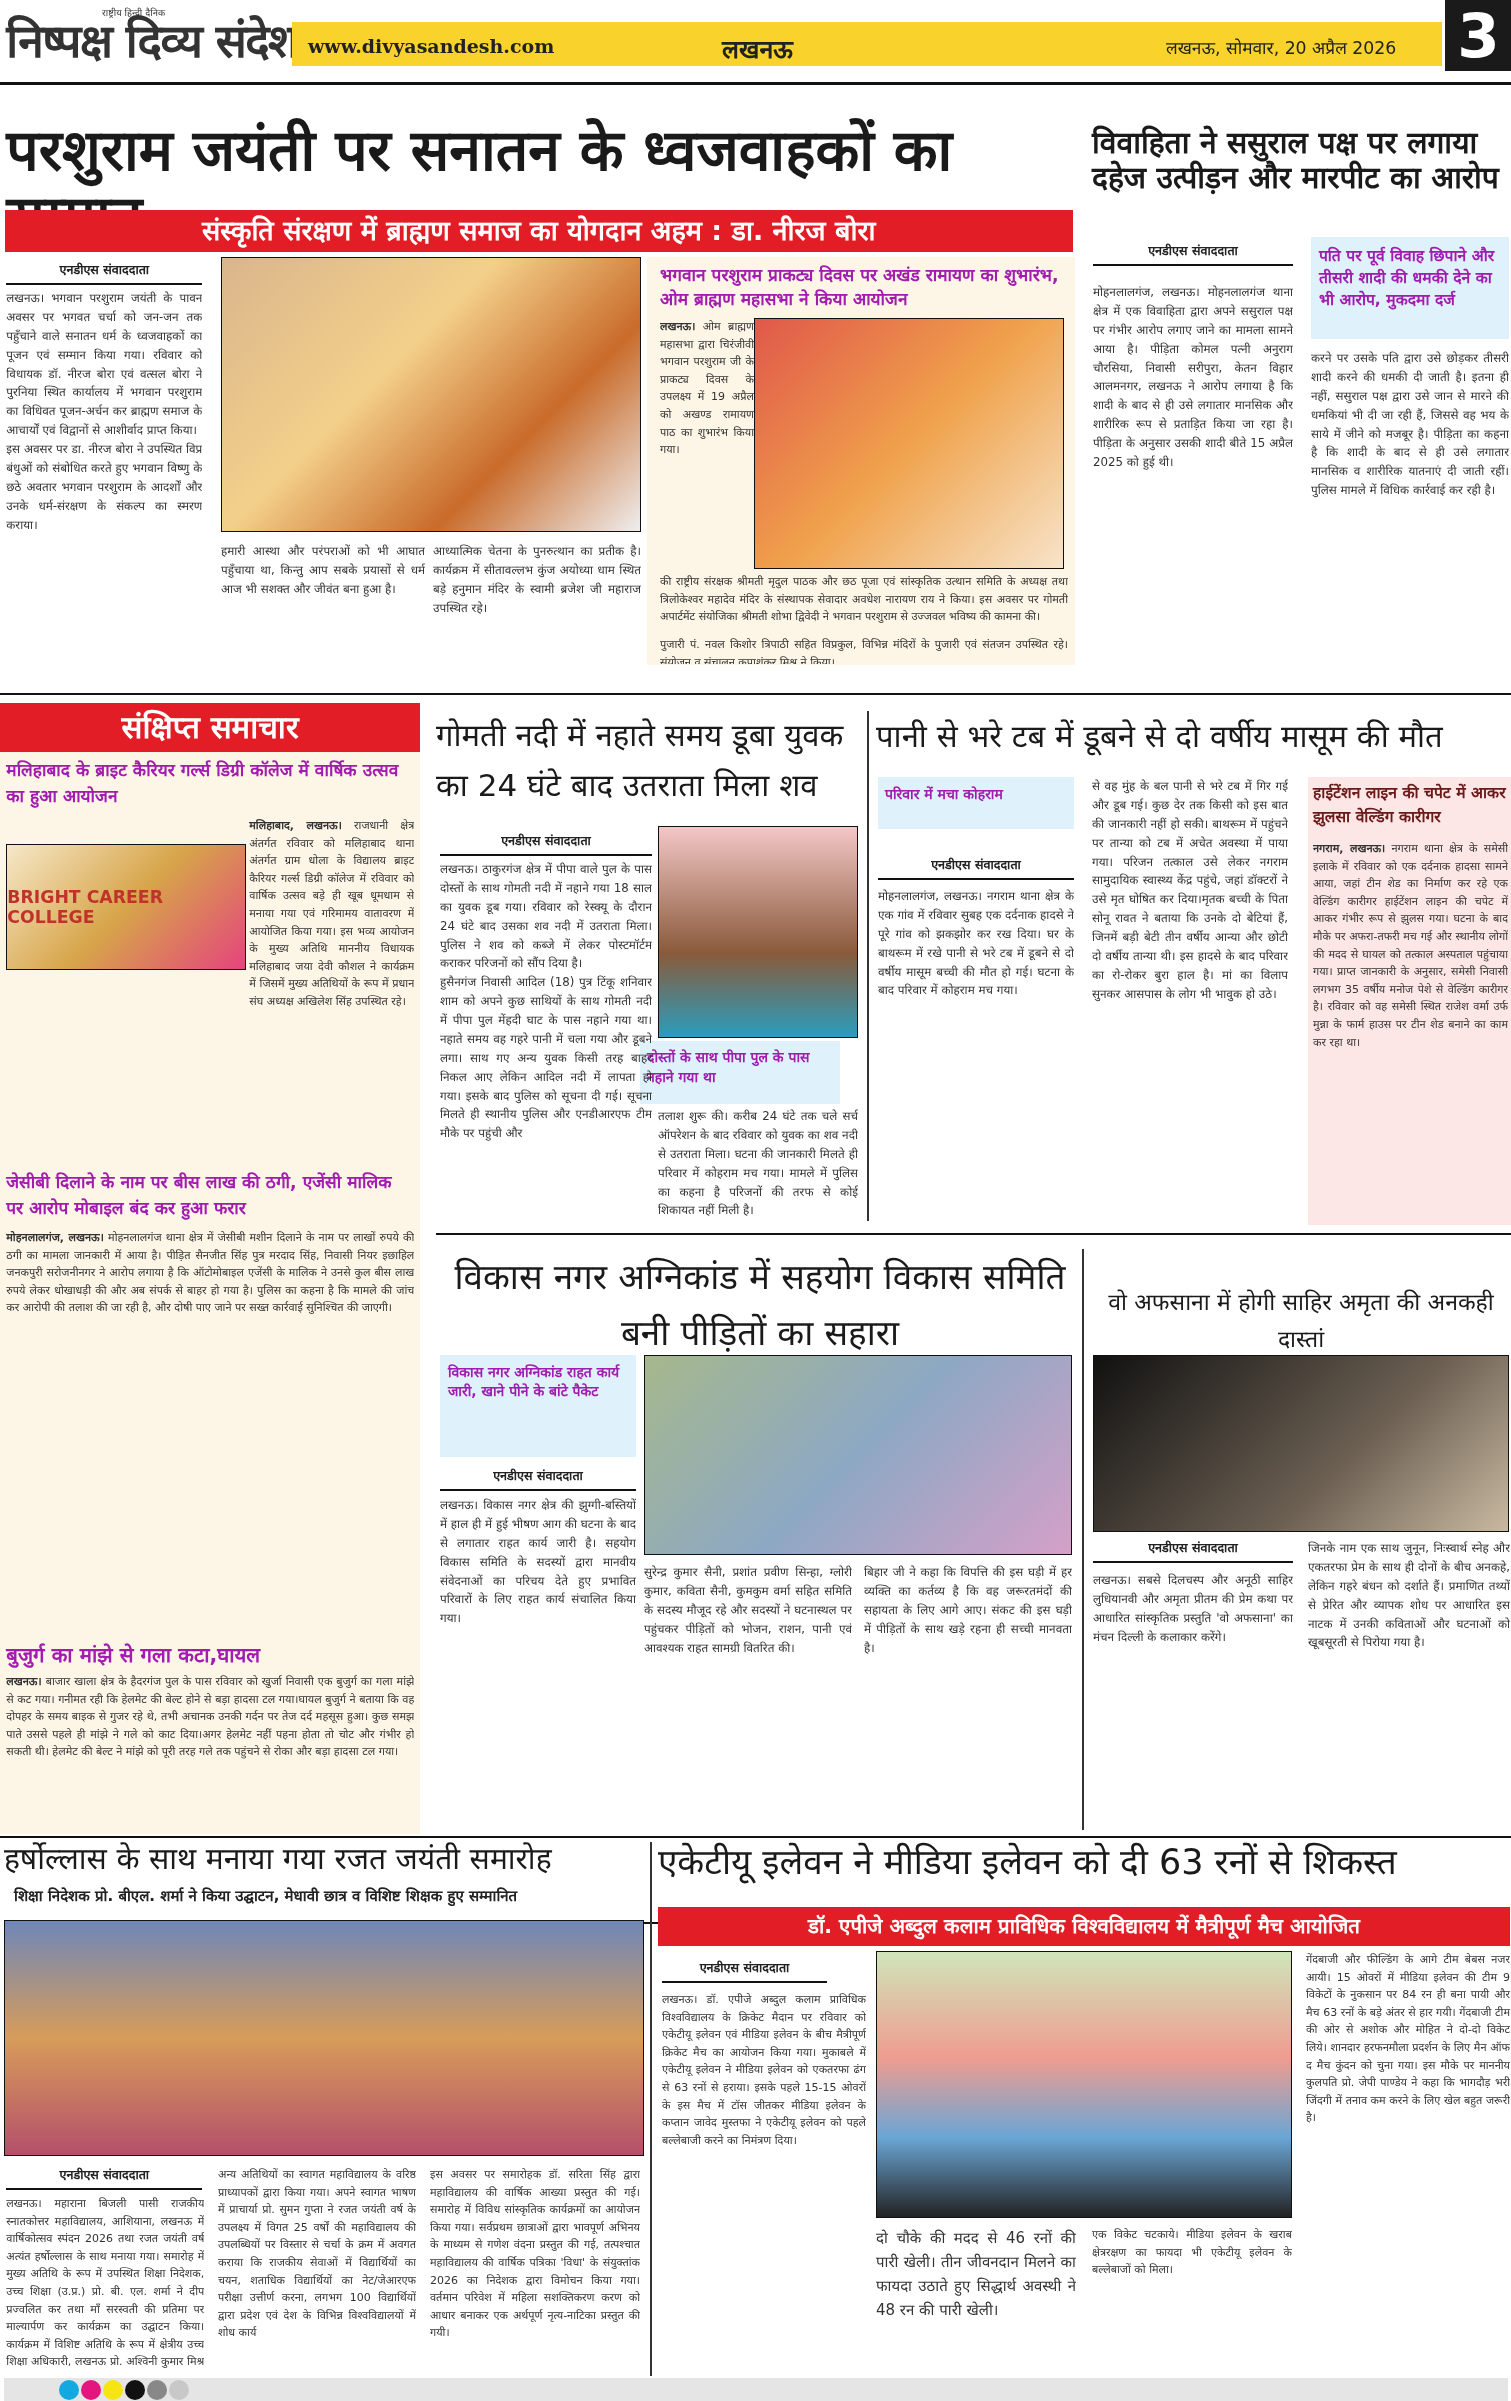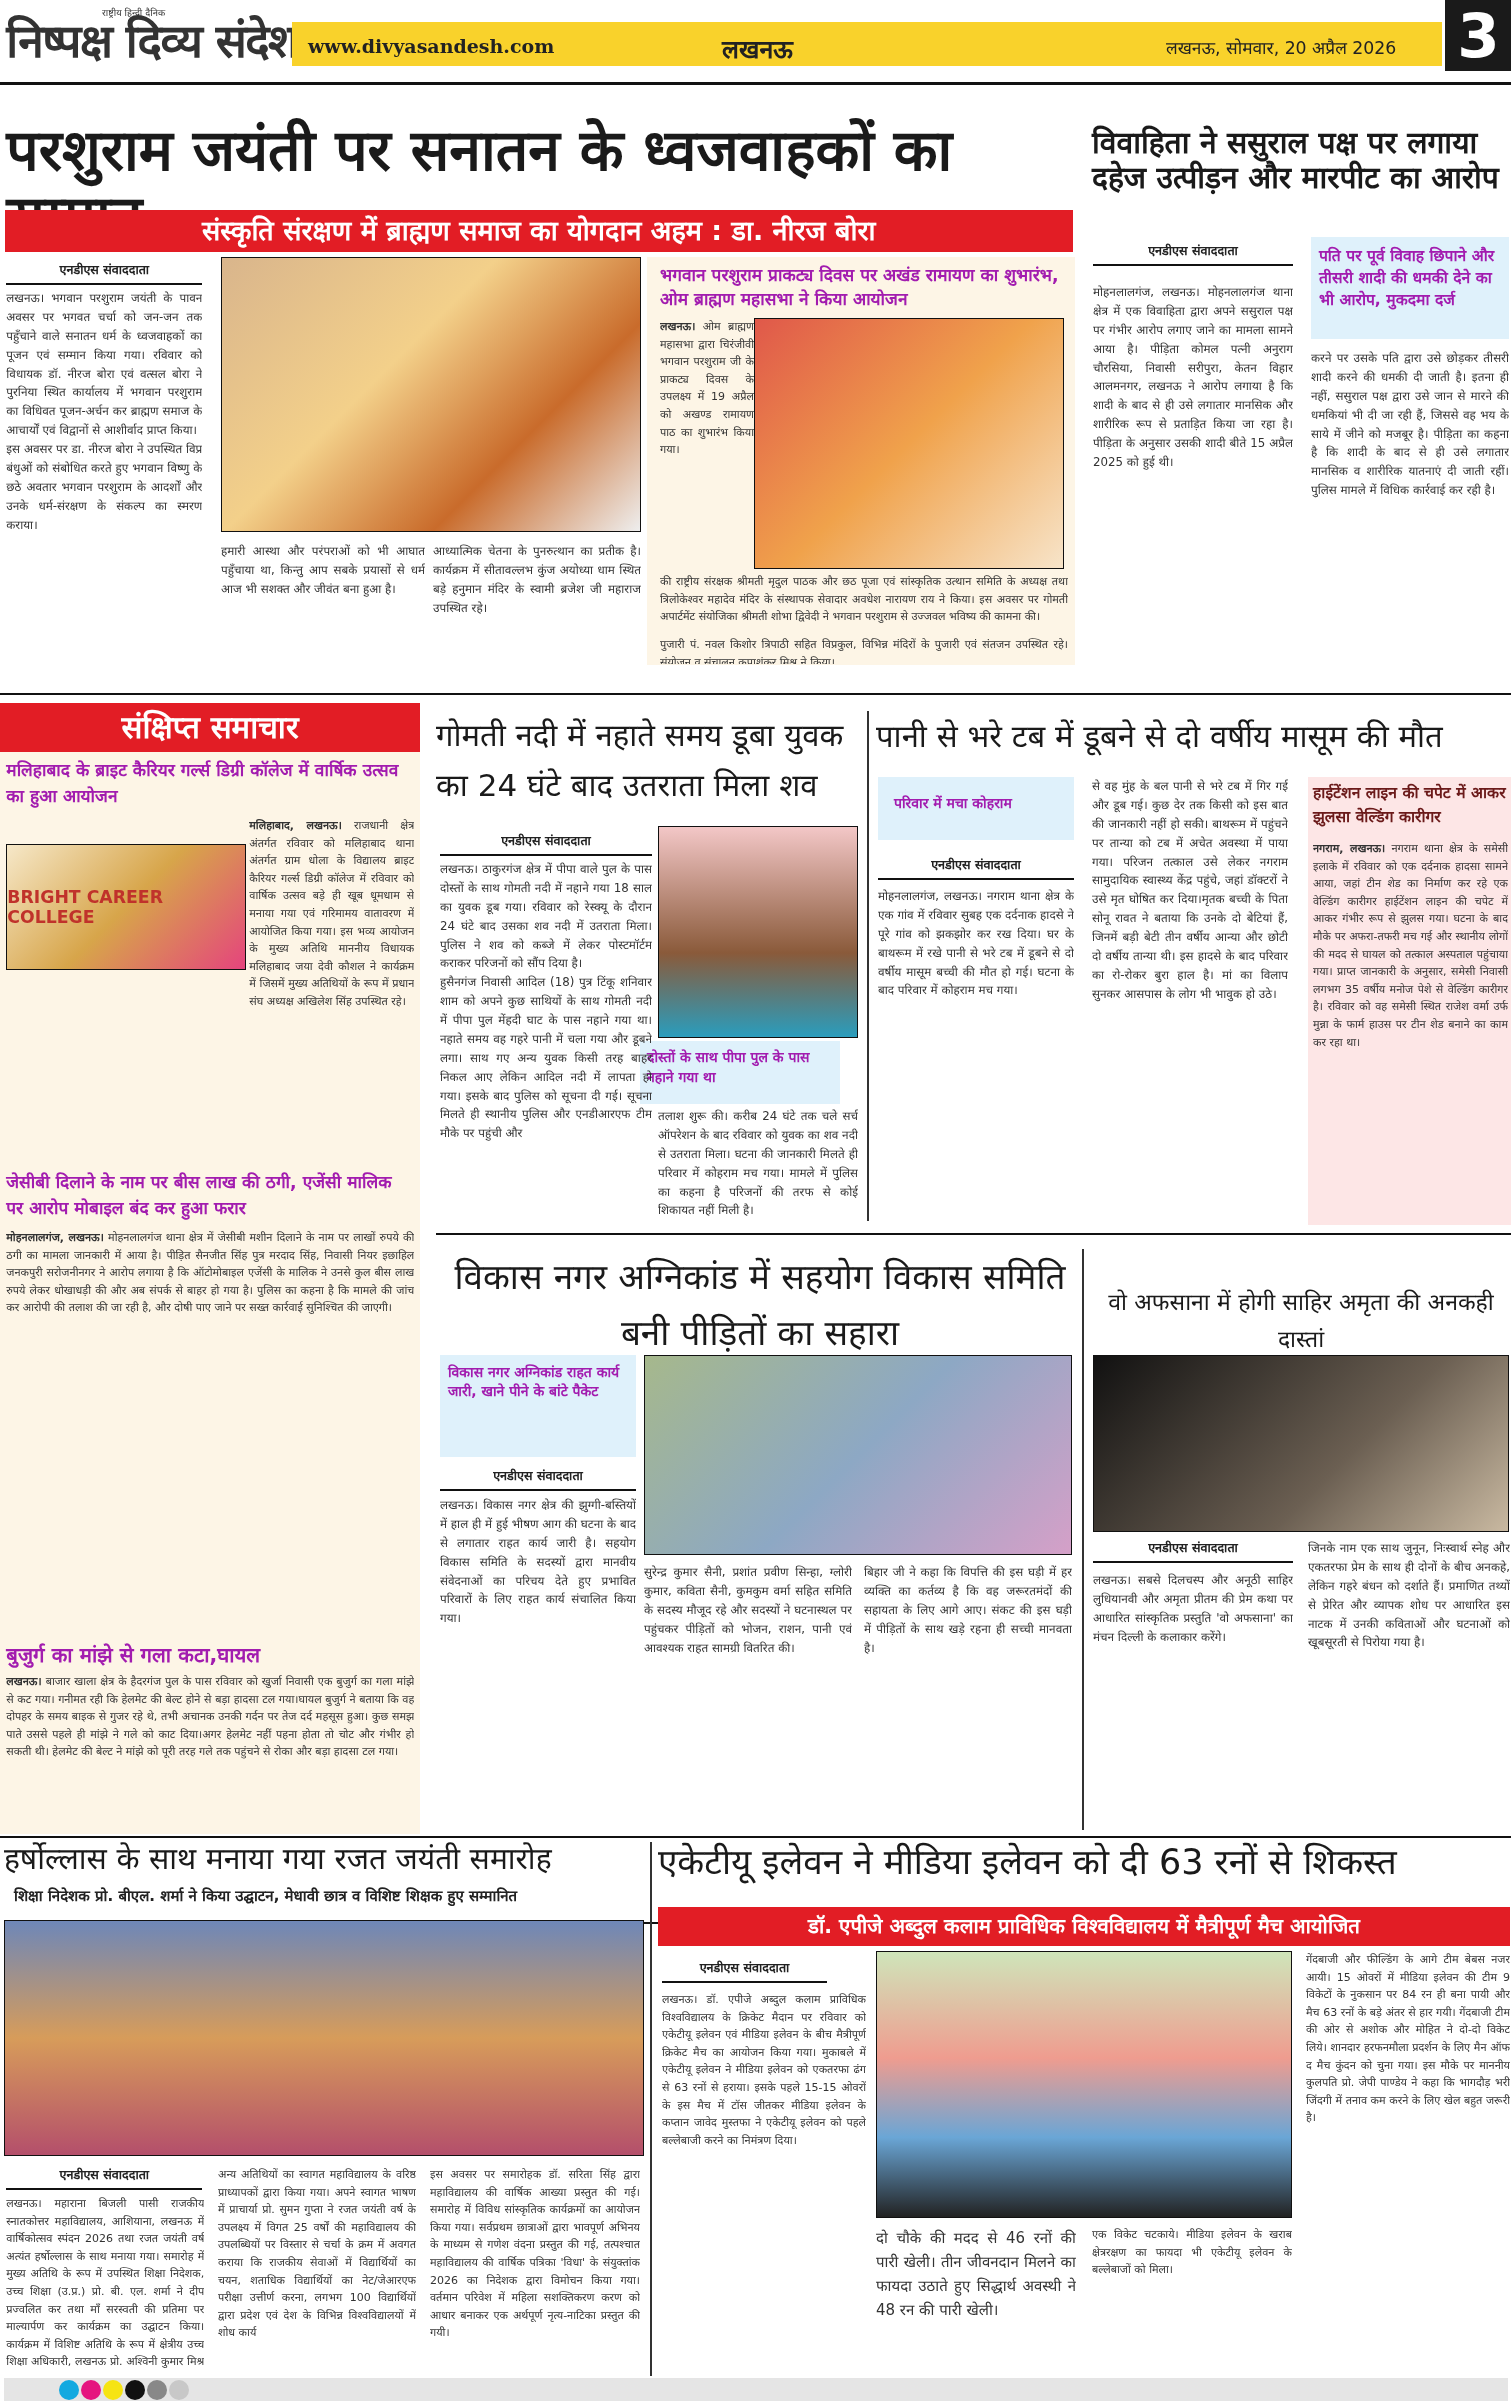--- a/index.html
+++ b/index.html
@@ -90,21 +90,21 @@
 <div class="abs blue sub" style="left:640px;top:1041px;width:200px;height:63px;padding:7px;font-size:14px;line-height:1.4">दोस्तों के साथ पीपा पुल के पास नहाने गया था</div>
 <div class="abs body" style="left:440px;top:860px;width:212px;height:369px;overflow:hidden">
   <p>लखनऊ। ठाकुरगंज क्षेत्र में पीपा वाले पुल के पास दोस्तों के साथ गोमती नदी में नहाने गया 18 साल का युवक डूब गया। रविवार को रेस्क्यू के दौरान 24 घंटे बाद उसका शव नदी में उतराता मिला। पुलिस ने शव को कब्जे में लेकर पोस्टमॉर्टम कराकर परिजनों को सौंप दिया है।</p>
   <p>हुसैनगंज निवासी आदिल (18) पुत्र टिंकू शनिवार शाम को अपने कुछ साथियों के साथ गोमती नदी में पीपा पुल मेंहदी घाट के पास नहाने गया था। नहाते समय वह गहरे पानी में चला गया और डूबने लगा। साथ गए अन्य युवक किसी तरह बाहर निकल आए लेकिन आदिल नदी में लापता हो गया। इसके बाद पुलिस को सूचना दी गई। सूचना मिलते ही स्थानीय पुलिस और एनडीआरएफ टीम मौके पर पहुंची और</p>
 </div>
 <div class="abs body" style="left:658px;top:1107px;width:200px;height:118px;overflow:hidden">तलाश शुरू की। करीब 24 घंटे तक चले सर्च ऑपरेशन के बाद रविवार को युवक का शव नदी से उतराता मिला। घटना की जानकारी मिलते ही परिवार में कोहराम मच गया। मामले में पुलिस का कहना है परिजनों की तरफ से कोई शिकायत नहीं मिली है।</div>
 
 <div class="abs vline" style="left:867px;top:711px;height:510px"></div>
 
 <div class="abs h1" style="left:876px;top:719px;width:636px;font-size:31px;font-weight:normal">पानी से भरे टब में डूबने से दो वर्षीय मासूम की मौत</div>
-<div class="abs blue sub" style="left:878px;top:777px;width:196px;height:63px;padding:16px;font-size:14px">परिवार में मचा कोहराम</div>
+<div class="abs blue sub" style="left:878px;top:777px;width:196px;height:52px;padding:7px;font-size:14px">परिवार में मचा कोहराम</div>
 <div class="abs byline" style="left:878px;top:856px;width:196px">एनडीएस संवाददाता</div>
 <div class="abs body" style="left:878px;top:887px;width:196px;height:338px;overflow:hidden">मोहनलालगंज, लखनऊ। नगराम थाना क्षेत्र के एक गांव में रविवार सुबह एक दर्दनाक हादसे ने पूरे गांव को झकझोर कर रख दिया। घर के बाथरूम में रखे पानी से भरे टब में डूबने से दो वर्षीय मासूम बच्ची की मौत हो गई। घटना के बाद परिवार में कोहराम मच गया।</div>
 <div class="abs body" style="left:1092px;top:777px;width:196px;height:448px;overflow:hidden">से वह मुंह के बल पानी से भरे टब में गिर गई और डूब गई। कुछ देर तक किसी को इस बात की जानकारी नहीं हो सकी। बाथरूम में पहुंचने पर तान्या को टब में अचेत अवस्था में पाया गया। परिजन तत्काल उसे लेकर नगराम सामुदायिक स्वास्थ्य केंद्र पहुंचे, जहां डॉक्टरों ने उसे मृत घोषित कर दिया।मृतक बच्ची के पिता सोनू रावत ने बताया कि उनके दो बेटियां हैं, जिनमें बड़ी बेटी तीन वर्षीय आन्या और छोटी दो वर्षीय तान्या थी। इस हादसे के बाद परिवार का रो-रोकर बुरा हाल है। मां का विलाप सुनकर आसपास के लोग भी भावुक हो उठे।</div>
 
 <div class="abs pink" style="left:1308px;top:777px;width:204px;height:448px"></div>
 <div class="abs sub" style="left:1313px;top:781px;width:195px;font-size:15.7px;line-height:1.5;color:#6b1a1a">हाईटेंशन लाइन की चपेट में आकर झुलसा वेल्डिंग कारीगर</div>
 <div class="abs body" style="left:1313px;top:840px;width:195px;height:381px;overflow:hidden;font-size:11px"><b>नगराम, लखनऊ।</b> <span>नगराम थाना क्षेत्र के समेसी इलाके में रविवार को एक दर्दनाक हादसा सामने आया, जहां टीन शेड का निर्माण कर रहे एक वेल्डिंग कारीगर हाईटेंशन लाइन की चपेट में आकर गंभीर रूप से झुलस गया। घटना के बाद मौके पर अफरा-तफरी मच गई और स्थानीय लोगों की मदद से घायल को तत्काल अस्पताल पहुंचाया गया। प्राप्त जानकारी के अनुसार, समेसी निवासी लगभग 35 वर्षीय मनोज पेशे से वेल्डिंग कारीगर है। रविवार को वह समेसी स्थित राजेश वर्मा उर्फ मुन्ना के फार्म हाउस पर टीन शेड बनाने का काम कर रहा था।</span></div>
 
 <div class="abs rule" style="left:436px;top:1233px;width:1076px;height:2.4px"></div>
 

